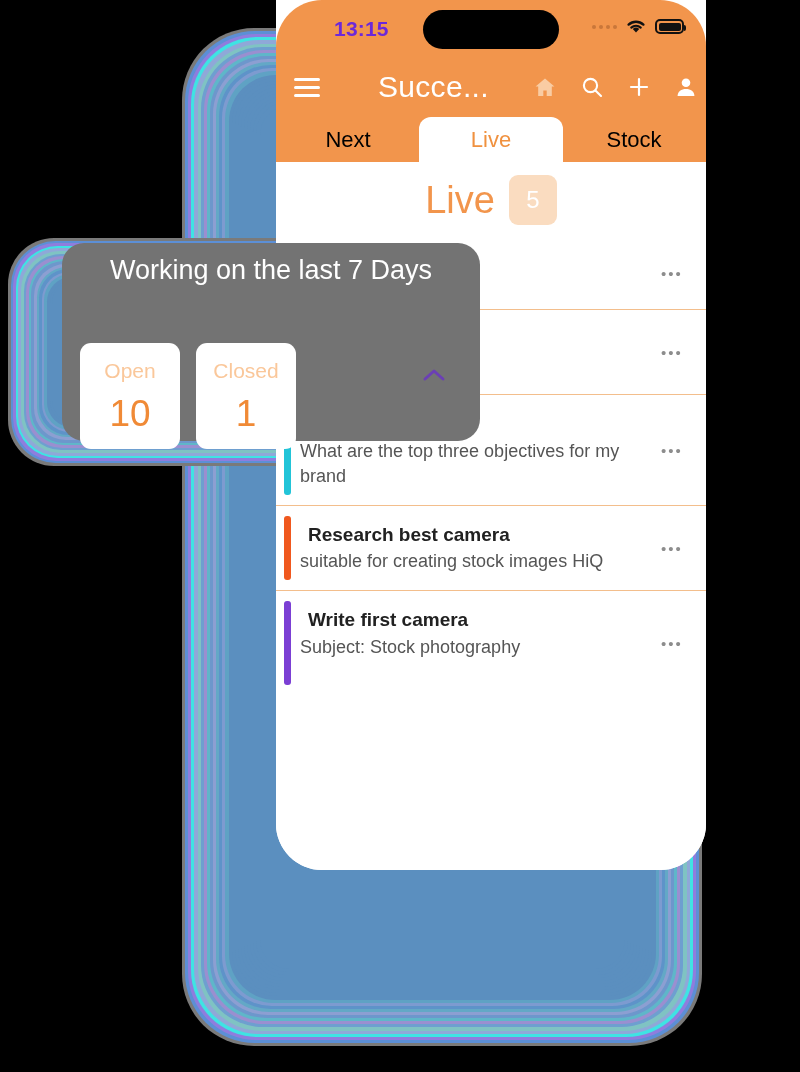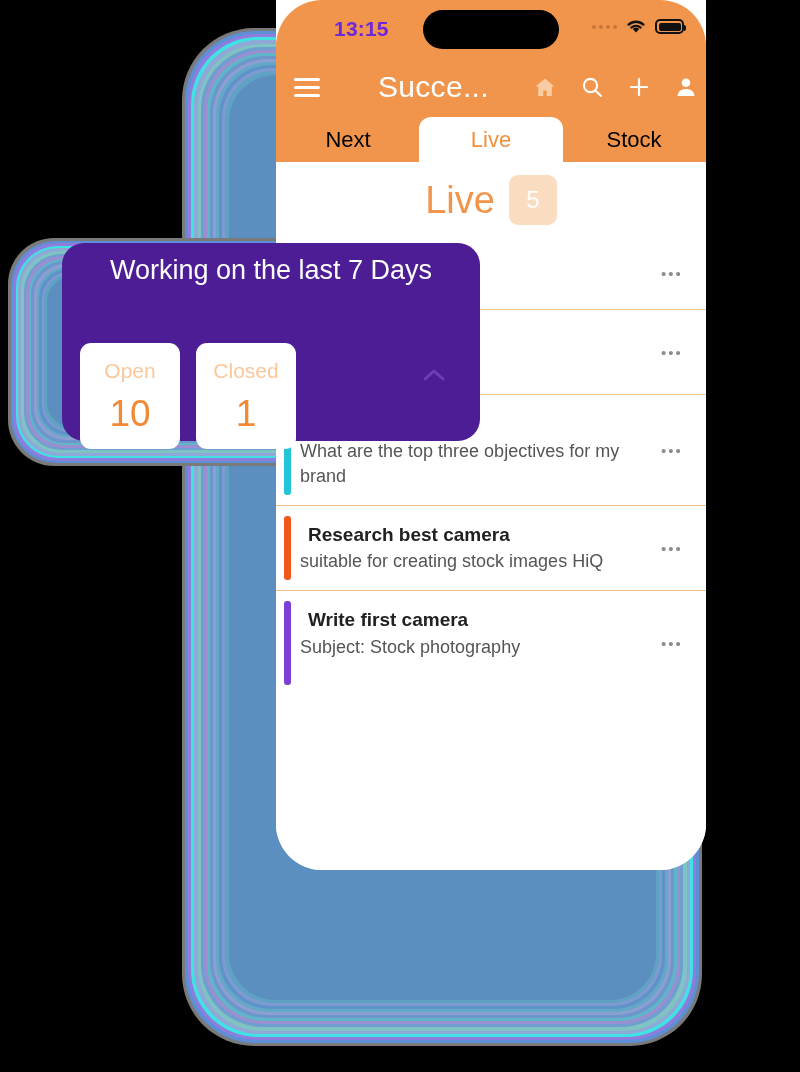--- a/index.html
+++ b/index.html
@@ -125,21 +125,21 @@
   .row .dots{
     width:52px;display:flex;align-items:center;justify-content:center;
     align-self:center;color:#8d8d8d;font-size:22px;letter-spacing:2px;cursor:pointer;
     padding-right:8px;
   }
   .row.partial .rtitle,.row.partial .rsub{white-space:nowrap;}
 
   
   #popup{
     position:absolute;left:62px;top:243px;width:418px;height:198px;
-    background:#4c1d95;border-radius:22px;z-index:80;
+    background:#737373;border-radius:22px;z-index:80;
   }
   #popup-title{
     color:#fff;font-size:27px;text-align:center;line-height:1.3;
     padding:10px 40px 0 40px;font-weight:400;
   }
   #stats{
     position:absolute;left:18px;top:100px;display:flex;gap:16px;
   }
   .stat{
     width:100px;height:106px;background:#fff;border-radius:11px;

